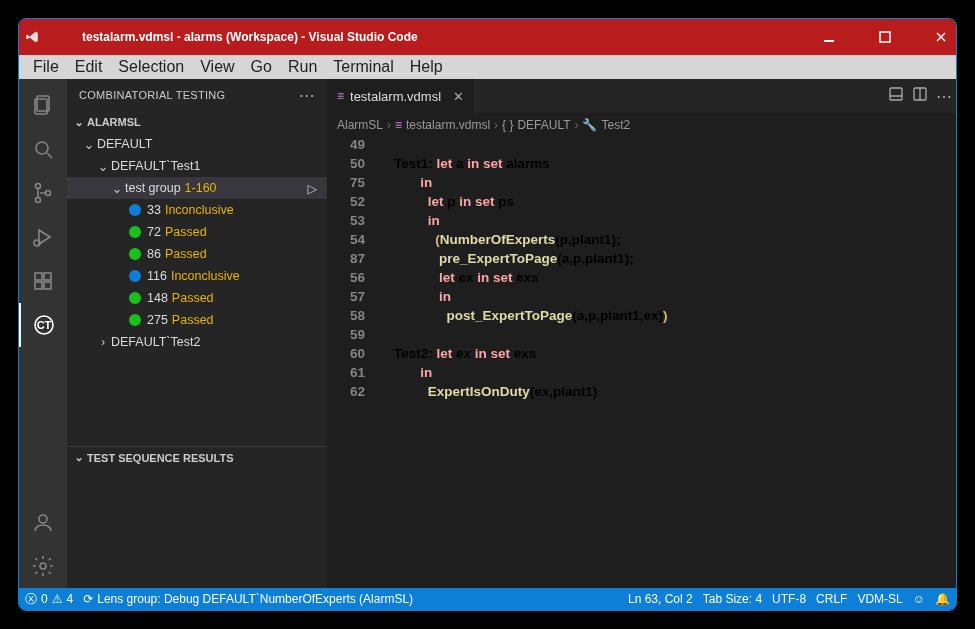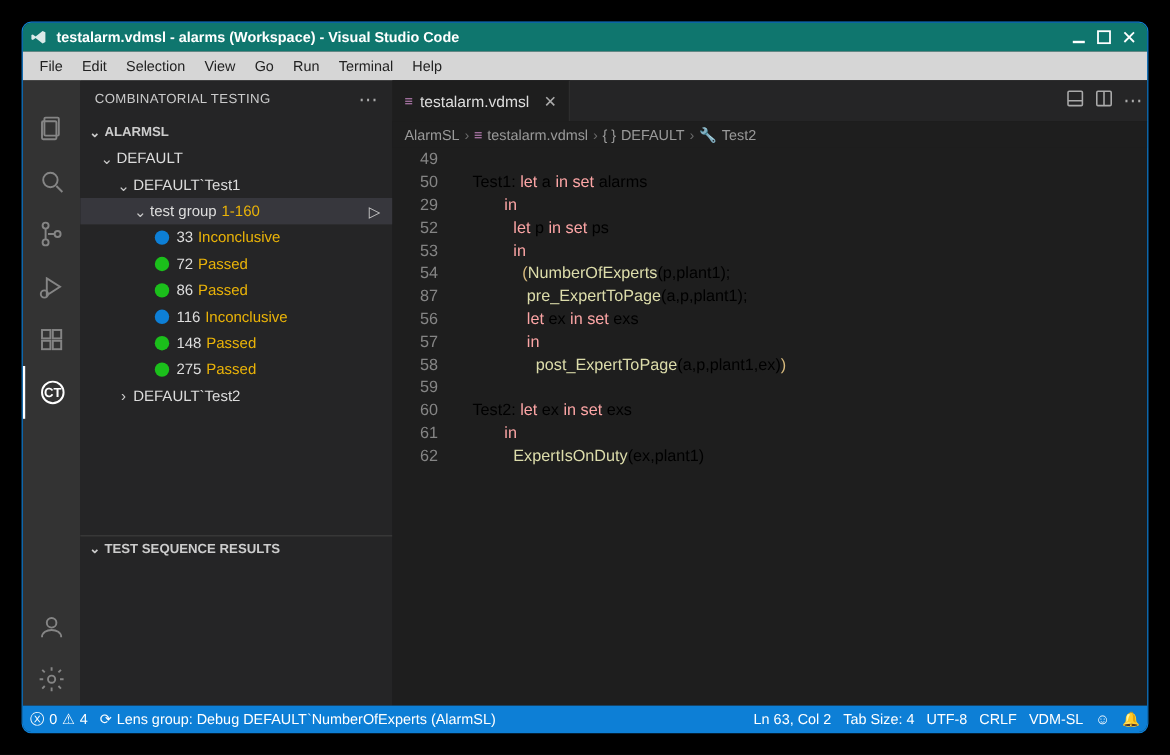--- a/index.html
+++ b/index.html
@@ -1,25 +1,25 @@
 <!DOCTYPE html>
 <html><head>
 <meta charset="utf-8">
 <style>
 * { margin:0; padding:0; box-sizing:border-box; font-family:"Segoe UI",Arial,sans-serif; }
 body { background:#000; width:975px; height:629px; overflow:hidden; }
 .window { position:absolute; left:18px; top:18px; width:939px; height:593px; border:1px solid #0d7fd6; border-radius:8px; overflow:hidden; background:#1e1e1e; display:flex; flex-direction:column; }
-.titlebar { height:24px; background:#0f766e; display:flex; align-items:center; padding:0 6px; color:#fff; font-size:12px; }
+.titlebar { height:36px; background:#b91c1c; display:flex; align-items:center; padding:0 6px; color:#fff; font-size:12px;gap:35px; }
 .titlebar .vs-logo { width:14px; height:14px; margin-right:8px; fill:#fff; opacity:.85 }
 .titlebar .title { flex:1; font-weight:600; }
 .titlebar .winbtn { width:18px; height:14px; margin-left:3px; display:flex; align-items:center; justify-content:center; cursor:default; }
-.menubar { height:24px; background:#d6d6d6; display:flex; align-items:center; padding:0 6px; font-size:12px; color:#222; }
+.menubar { height:24px; background:#d6d6d6; display:flex; align-items:center; padding:0 6px; font-size:16px; color:#222; }
 .menubar span { padding:2px 8px; cursor:default; }
 .body { flex:1; display:flex; min-height:0; }
-.activitybar { width:48px; background:#333333; display:flex; flex-direction:column; align-items:center; padding-top:18px; }
+.activitybar { width:48px; background:#333333; display:flex; flex-direction:column; align-items:center; padding-top:4px; }
 .activitybar .ab-item { width:48px; height:44px; display:flex; align-items:center; justify-content:center; color:#858585; cursor:pointer; }
 .activitybar .ab-item.active { color:#fff; border-left:2px solid #fff; }
 .activitybar .ab-spacer { flex:1; }
 .activitybar svg { width:24px; height:24px; stroke:currentColor; fill:none; stroke-width:1.6; }
 .sidebar { width:260px; background:#252526; color:#ccc; display:flex; flex-direction:column; font-size:12.5px; }
 .side-header { height:32px; display:flex; align-items:center; padding:0 12px; justify-content:space-between; color:#ccc; font-size:11px; letter-spacing:.3px; }
 .side-header .dots { color:#aaa; font-size:16px; }
 .section-hdr { height:22px; display:flex; align-items:center; padding-left:4px; color:#ccc; font-weight:600; font-size:11px; cursor:pointer; }
 .section-hdr .chev { width:16px; text-align:center; }
 .tree { padding-left:0; }
@@ -37,21 +37,21 @@
 .editor { flex:1; display:flex; flex-direction:column; background:#1e1e1e; min-width:0; }
 .tabs { height:34px; background:#252526; display:flex; align-items:center; }
 .tab { height:34px; background:#1e1e1e; display:flex; align-items:center; padding:0 10px; color:#ddd; font-size:13px; gap:6px; border-right:1px solid #2d2d2d; }
 .tab .fi { color:#c586c0; font-size:12px; }
 .tab .close { color:#aaa; margin-left:6px; }
 .tabs .spacer { flex:1; }
 .tabs .tb-icon { width:24px; text-align:center; color:#aaa; cursor:pointer; }
 .breadcrumbs { height:22px; display:flex; align-items:center; padding:0 10px; color:#9a9a9a; font-size:12px; gap:4px; background:#1e1e1e; border-top:1px solid #1e1e1e; }
 .breadcrumbs .sep { color:#6a6a6a; }
 .code { flex:1; display:flex; font-family:Consolas,"Courier New",monospace; font-size:13.5px; line-height:19px; overflow:hidden; position:relative; }
-.cl { display:flex; height:19px; }
+.cl { display:flex; height:19px;font-weight:bold; }
 .cl.current { background:#2a2a2a; }
 .cl .ln { width:52px; text-align:right; color:#858585; padding-right:14px; }
 .cl.current .ln { color:#c6c6c6; }
 .tok-kw { color:#fca5a5; }
 .tok-fn { color:#dcdcaa; }
 .tok-y { color:#d7ba7d; }
 .statusbar { height:22px; background:#0d7fd6; color:#fff; display:flex; align-items:center; font-size:12px; padding:0 6px; gap:10px; }
 .statusbar .sb-item { display:flex; align-items:center; gap:4px; cursor:pointer; }
 .statusbar .sb-spacer { flex:1; }
 </style>
@@ -264,21 +264,21 @@
         <div id="code-body" style="flex:1">
             <div class="cl">
               <span class="ln">49</span>
               <span style="white-space:pre"></span>
             </div>
             <div class="cl">
               <span class="ln">50</span>
               <span style="white-space:pre">    Test1: <span class="tok-kw">let</span> a <span class="tok-kw">in</span> <span class="tok-kw">set</span> alarms</span>
             </div>
             <div class="cl">
-              <span class="ln">29</span>
+              <span class="ln">75</span>
               <span style="white-space:pre">           <span class="tok-kw">in</span></span>
             </div>
             <div class="cl">
               <span class="ln">52</span>
               <span style="white-space:pre">             <span class="tok-kw">let</span> p <span class="tok-kw">in</span> <span class="tok-kw">set</span> ps</span>
             </div>
             <div class="cl">
               <span class="ln">53</span>
               <span style="white-space:pre">             <span class="tok-kw">in</span></span>
             </div>

